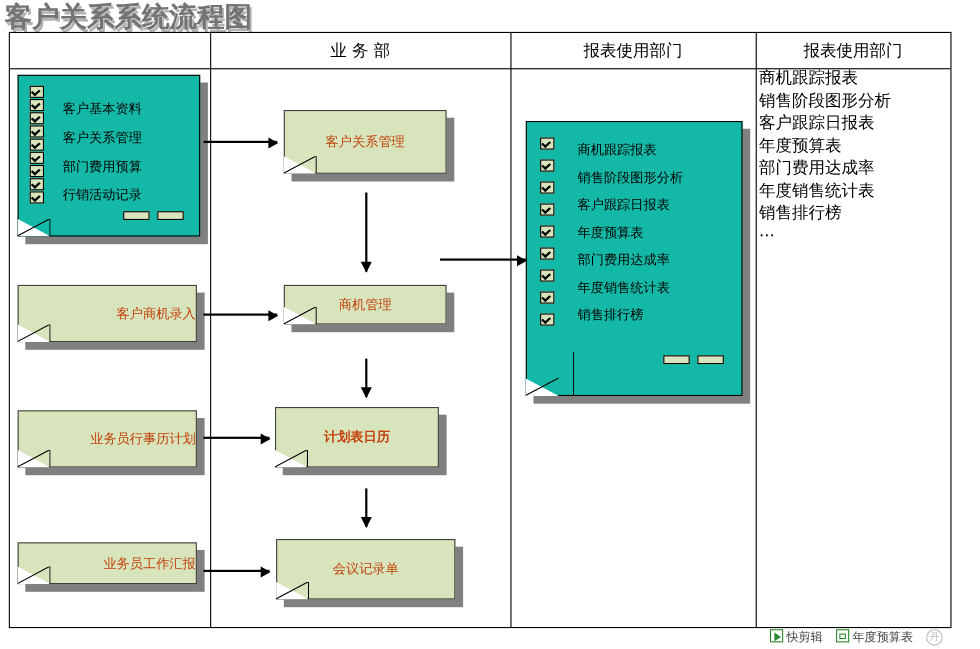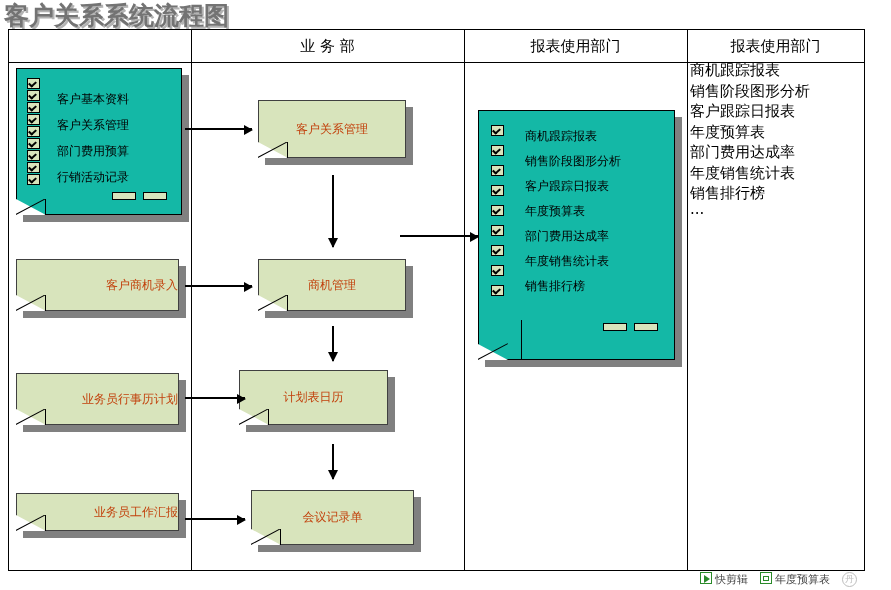--- a/index.html
+++ b/index.html
@@ -251,28 +251,28 @@
       </div>
   </div>
 
   <div class="docbox center" style="left:258px;top:100px;width:148px;height:58px;">
     <span class="label">客户关系管理</span>
     <div class="fold">
         <span class="vedge"></span>
       </div>
   </div>
 
-  <div class="docbox center" style="left:258px;top:259px;width:148px;height:52px;">
+  <div class="docbox center" style="left:258px;top:259px;width:148px;height:36px;">
     <span class="label">商机管理</span>
     <div class="fold">
         <span class="vedge"></span>
       </div>
   </div>
 
-  <div class="docbox center" style="left:239px;top:370px;width:149px;height:55px;">
+  <div class="docbox center" style="left:250px;top:370px;width:149px;height:55px;font-weight:bold;">
     <span class="label">计划表日历</span>
     <div class="fold">
         <span class="vedge"></span>
       </div>
   </div>
 
   <div class="docbox center" style="left:251px;top:490px;width:163px;height:55px;">
     <span class="label">会议记录单</span>
     <div class="fold">
         <span class="vedge"></span>

